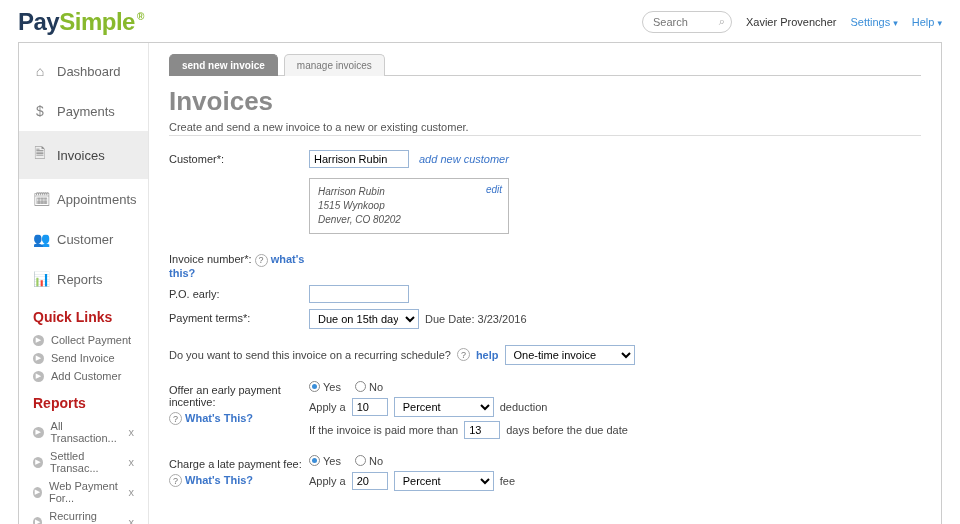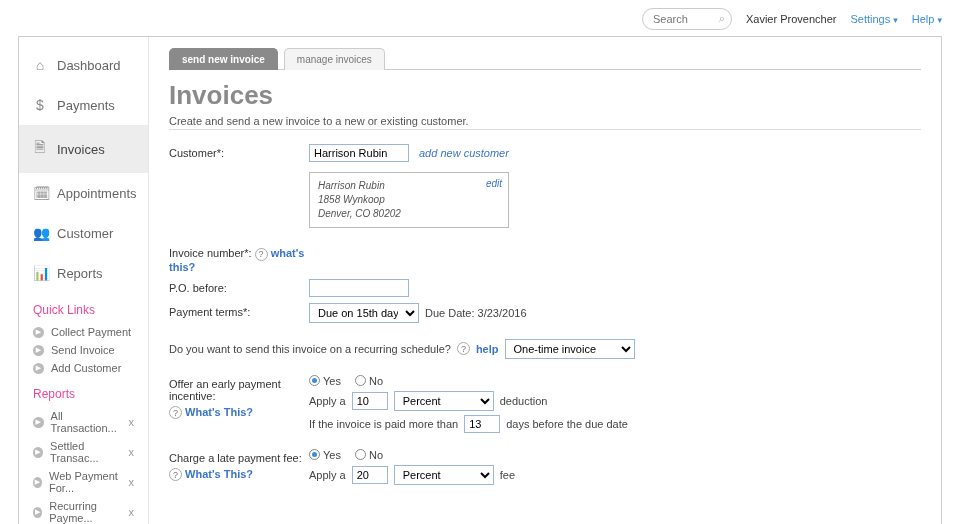--- a/index.html
+++ b/index.html
@@ -17,21 +17,21 @@
   .user-name { color: #333; font-weight: 500; }
   .top-link { color: #3b8ed8; cursor: pointer; }
   .caret { font-size: 9px; }
   
   .frame { border: 1px solid #ccc; margin: 0 18px; display: flex; min-height: 470px; }
   
   .sidebar { width: 130px; border-right: 1px solid #e6e6e6; padding: 8px 0; }
   .nav-item { display: flex; align-items: center; gap: 10px; padding: 12px 14px; color: #666; font-size: 13px; cursor: pointer; }
   .nav-item.active { background: #ededed; color: #444; }
   .nav-icon { width: 14px; text-align: center; color: #888; font-size: 14px; }
-  .quick-heading { font-weight: 400; font-size: 12px; padding: 10px 14px 6px; color: #ec4899; }
+  .quick-heading { font-weight: 700; font-size: 14px; padding: 10px 14px 6px; color: #b91c1c; }
   .quick-item { display: flex; align-items: center; gap: 7px; padding: 3px 14px; color: #666; font-size: 11px; cursor: pointer; }
   .bullet { width: 11px; height: 11px; border-radius: 50%; background: #bbb; display: inline-flex; align-items: center; justify-content: center; color: #fff; font-size: 7px; }
   .reports-row { display: flex; align-items: center; justify-content: space-between; padding: 3px 14px; font-size: 11px; color: #666; }
   .reports-row .rx { color: #999; cursor: pointer; font-size: 11px; }
   
   .content { flex: 1; padding: 10px 20px 20px 20px; overflow: hidden; }
   .tabs { display: flex; gap: 6px; border-bottom: 1px solid #ccc; margin-bottom: 10px; }
   .tab { padding: 5px 12px; border: 1px solid #ccc; border-bottom: none; border-radius: 5px 5px 0 0; font-size: 10px; color: #777; background: #f4f4f4; cursor: pointer; position: relative; top: 1px; }
   .tab.active { background: #8a8a8a; color: #fff; border-color: #8a8a8a; font-weight: 600; }
   h1.page-title { font-size: 26px; color: #8a8a8a; font-weight: 700; margin-bottom: 4px; }
@@ -51,20 +51,25 @@
   .radio-dot { width: 11px; height: 11px; border: 1px solid #888; border-radius: 50%; display: inline-flex; align-items: center; justify-content: center; }
   .radio-dot.checked::after { content:''; width: 5px; height:5px; background:#3b8ed8; border-radius:50%; }
   select.sel { height: 20px; }
   .ml-sm { margin-left: 4px; }
   .w36 { width: 36px !important; }
 </style>
 </head>
 <body>
 
 <div class="topbar">
+  <div class="logo">
+    <span class="pay">Pay</span>
+    <span class="simple">Simple</span>
+    <span class="reg">®</span>
+  </div>
   <div class="topbar-right">
     <div class="search-wrap">
       <input class="search-input" placeholder="Search" style="">
       <span class="search-icon">⌕</span>
     </div>
     <span class="user-name">Xavier Provencher</span>
     <span class="top-link"><span>Settings</span> <span class="caret">▾</span></span>
     <span class="top-link"><span>Help</span> <span class="caret">▾</span></span>
   </div>
 </div>
@@ -158,38 +163,38 @@
         <input class="text" style="width: 100px;" value="Harrison Rubin">
         <span class="link ml-sm">add new customer</span>
       </div>
     </div>
     <div class="form-row">
       <div class="form-label"></div>
       <div class="form-body">
         <div class="customer-box">
           <span class="edit">edit</span>
           <div>Harrison Rubin</div>
-          <div>1858 Wynkoop</div>
+          <div>1515 Wynkoop</div>
           <div>Denver, CO 80202</div>
         </div>
       </div>
     </div>
 
     <div class="section-gap"></div>
 
     <div class="form-row">
       <div class="form-label">
         <span>Invoice number*:</span>
         <span class="help-q">?</span>
         <span class="link-bold">what's this?</span>
       </div>
     </div>
 
     <div class="form-row">
-      <div class="form-label">P.O. before:</div>
+      <div class="form-label">P.O. early:</div>
       <div class="form-body">
           <input class="text" style="">
         </div>
     </div>
 
 
     <div class="form-row">
       <div class="form-label">Payment terms*:</div>
       <div class="form-body">
         <select class="sel" style="width:110px"><option>Due on 15th day</option></select>

